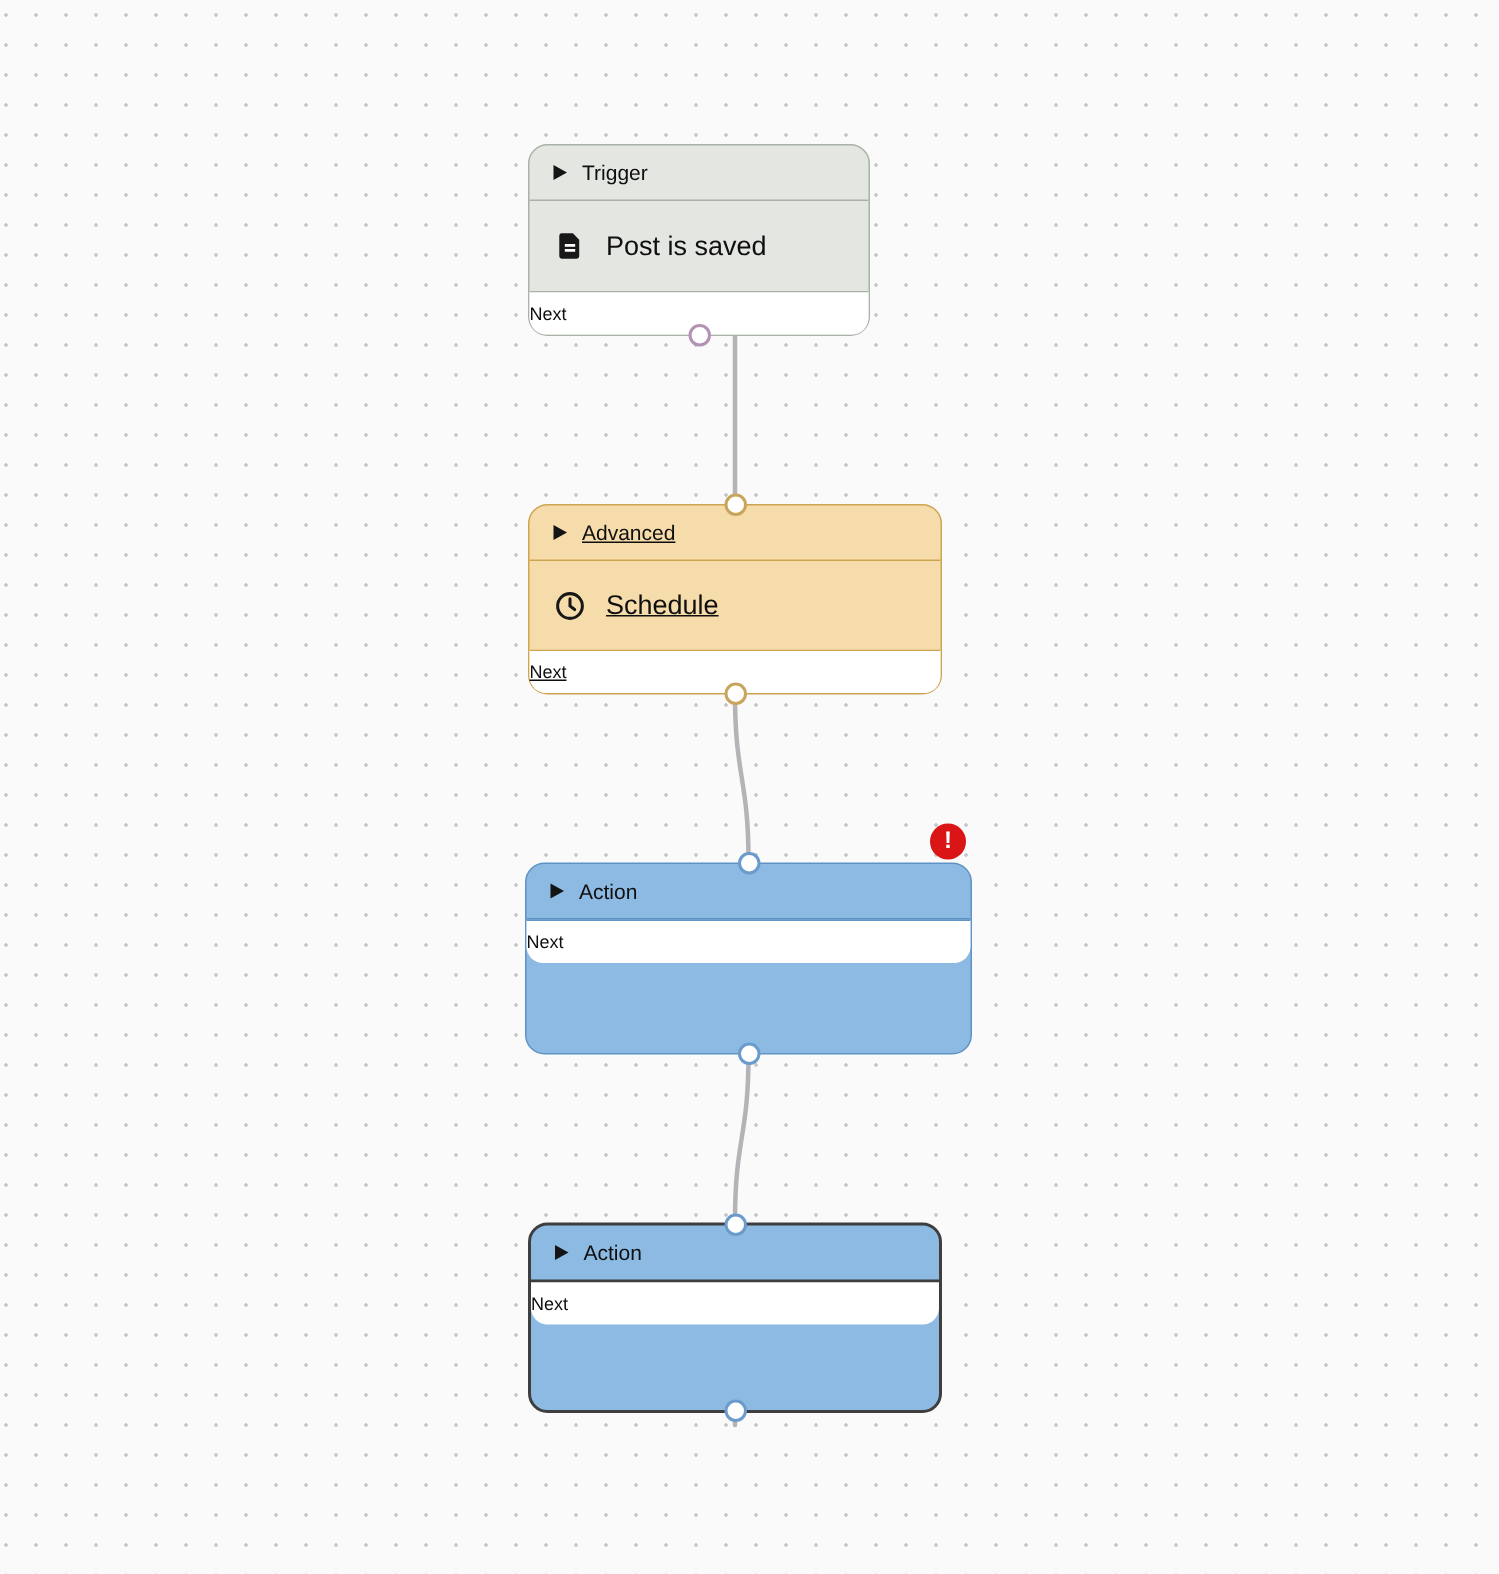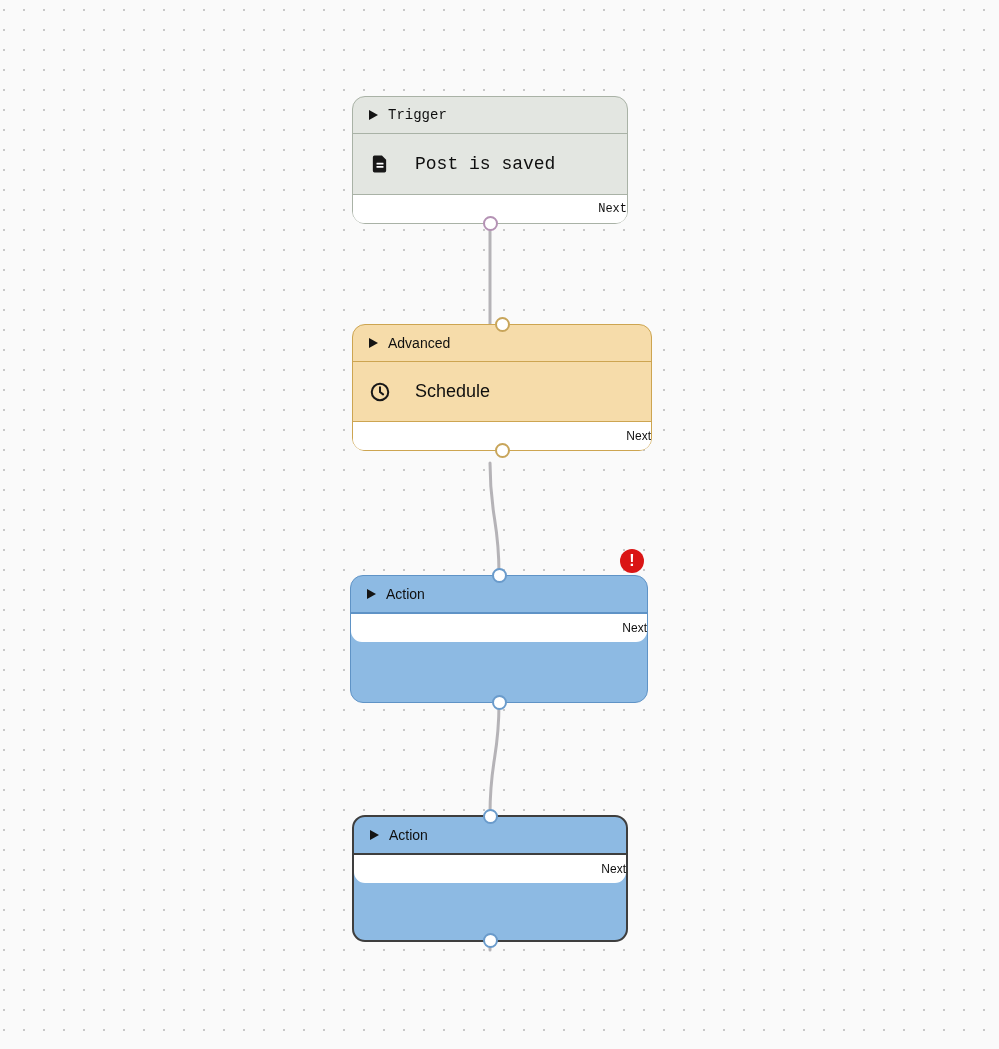--- a/index.html
+++ b/index.html
@@ -22,22 +22,22 @@
   .node {
     position: absolute;
     z-index: 2;
     display: flex;
     flex-direction: column;
     box-sizing: border-box;
     background: var(--bg, #eee);
     border: 1.5px solid var(--border, #999);
     border-radius: 13px;
   }
-  .node--0 { left: 352px; top: 96px;  width: 276px; height: 128px; font-family: Liberation Mono, monospace; }
-  .node--1 { left: 352px; top: 324px; width: 300px; height: 127px; }
+  .node--0 { left: 352px; top: 96px;  width: 228px; height: 128px; }
+  .node--1 { left: 352px; top: 336px; width: 276px; height: 127px; text-decoration: underline; }
   .node--2 { left: 350px; top: 575px; width: 298px; height: 128px; }
   .node--3 { left: 352px; top: 815px; width: 276px; height: 127px; border-width: 2px; }
 
   .node-header {
     flex: 0 0 36px;
     display: flex;
     align-items: center;
     gap: 10px;
     padding: 0 16px;
     border-bottom: 1px solid var(--border);
@@ -46,33 +46,33 @@
   .caret {
     width: 0; height: 0;
     border-left: 9px solid #141414;
     border-top: 5.5px solid transparent;
     border-bottom: 5.5px solid transparent;
   }
   .node-body {
     flex: 1;
     display: flex;
     align-items: center;
-    gap: 24px;
+    gap: 13px;
     padding: 0 16px;
     font-size: 18px;
   }
   .node-icon { display: flex; width: 22px; height: 22px; flex: 0 0 22px; }
   .node-footer {
     flex: 0 0 28px;
     background: #ffffff;
     border-top: 1px solid var(--border);
     border-radius: 0 0 11px 11px;
     display: flex;
     align-items: center;
-    justify-content: flex-end;
+    justify-content: flex-start;
     font-size: 12px;
   }
 
   .port {
     position: absolute;
     left: 50%;
     width: 15px; height: 15px;
     margin-left: -7.5px;
     box-sizing: border-box;
     background: #ffffff;

